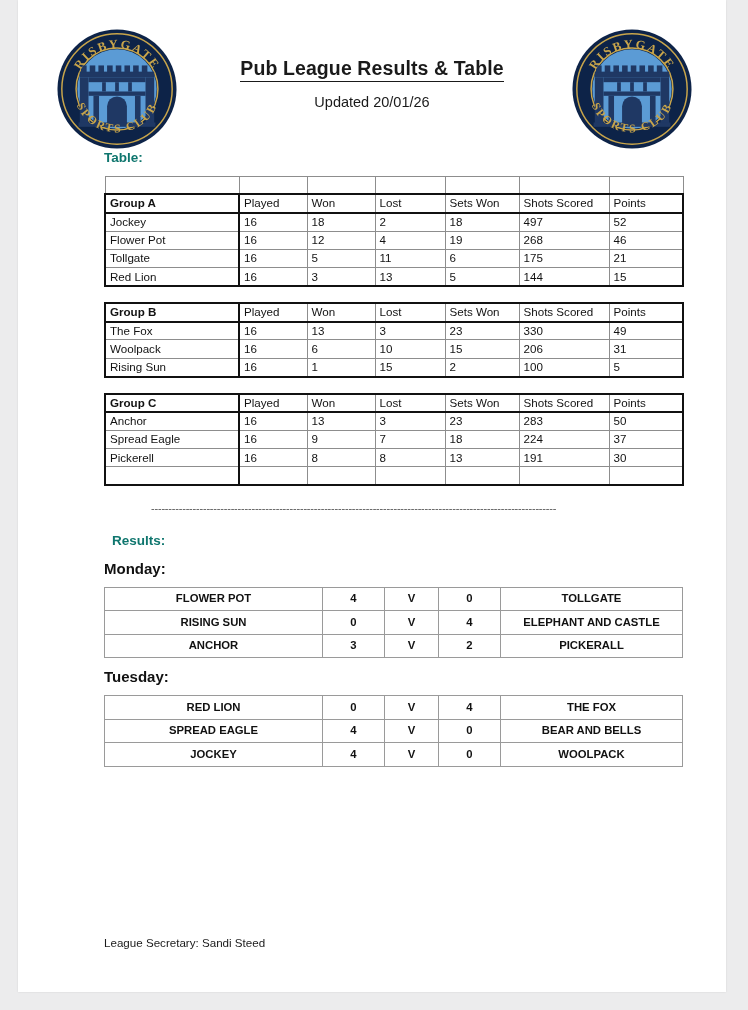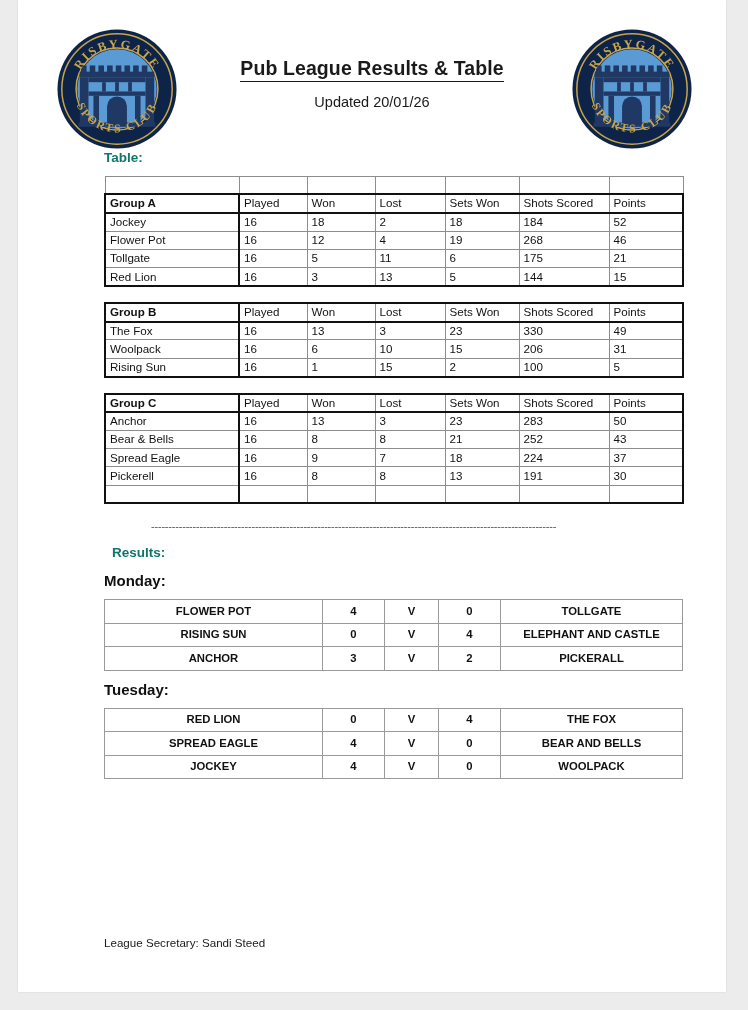--- a/index.html
+++ b/index.html
@@ -290,21 +290,21 @@
               <td class="">Sets Won</td>
               <td class="">Shots Scored</td>
               <td class="clast">Points</td>
             </tr>
             <tr>
               <td class="c0">Jockey</td>
               <td class="">16</td>
               <td class="">18</td>
               <td class="">2</td>
               <td class="">18</td>
-              <td class="">184</td>
+              <td class="">497</td>
               <td class="clast">52</td>
             </tr>
             <tr>
               <td class="c0">Flower Pot</td>
               <td class="">16</td>
               <td class="">12</td>
               <td class="">4</td>
               <td class="">19</td>
               <td class="">268</td>
               <td class="clast">46</td>
@@ -401,29 +401,20 @@
             <tr>
               <td class="c0">Anchor</td>
               <td class="">16</td>
               <td class="">13</td>
               <td class="">3</td>
               <td class="">23</td>
               <td class="">283</td>
               <td class="clast">50</td>
             </tr>
             <tr>
-              <td class="c0">Bear &amp; Bells</td>
-              <td class="">16</td>
-              <td class="">8</td>
-              <td class="">8</td>
-              <td class="">21</td>
-              <td class="">252</td>
-              <td class="clast">43</td>
-            </tr>
-            <tr>
               <td class="c0">Spread Eagle</td>
               <td class="">16</td>
               <td class="">9</td>
               <td class="">7</td>
               <td class="">18</td>
               <td class="">224</td>
               <td class="clast">37</td>
             </tr>
             <tr>
               <td class="c0">Pickerell</td>
@@ -442,21 +433,21 @@
               <td class="">&nbsp;</td>
               <td class="">&nbsp;</td>
               <td class="clast">&nbsp;</td>
             </tr>
           </tbody>
         </table>
       </div>
 
     <div class="divider">---------------------------------------------------------------------------------------------------------------------</div>
 
-    <div class="section-label" style="margin-top:12px;padding-left:8px;">Results:</div>
+    <div class="section-label" style="margin-top:18px;padding-left:8px;">Results:</div>
 
     <div id="results-section">
         <div class="day-label" style="margin-top: 12px;">Monday:</div>
         <div class="results-wrap">
           <table class="results">
             <colgroup>
               <col style="width: 218px;">
               <col style="width: 62px;">
               <col style="width: 54px;">
               <col style="width: 62px;">

